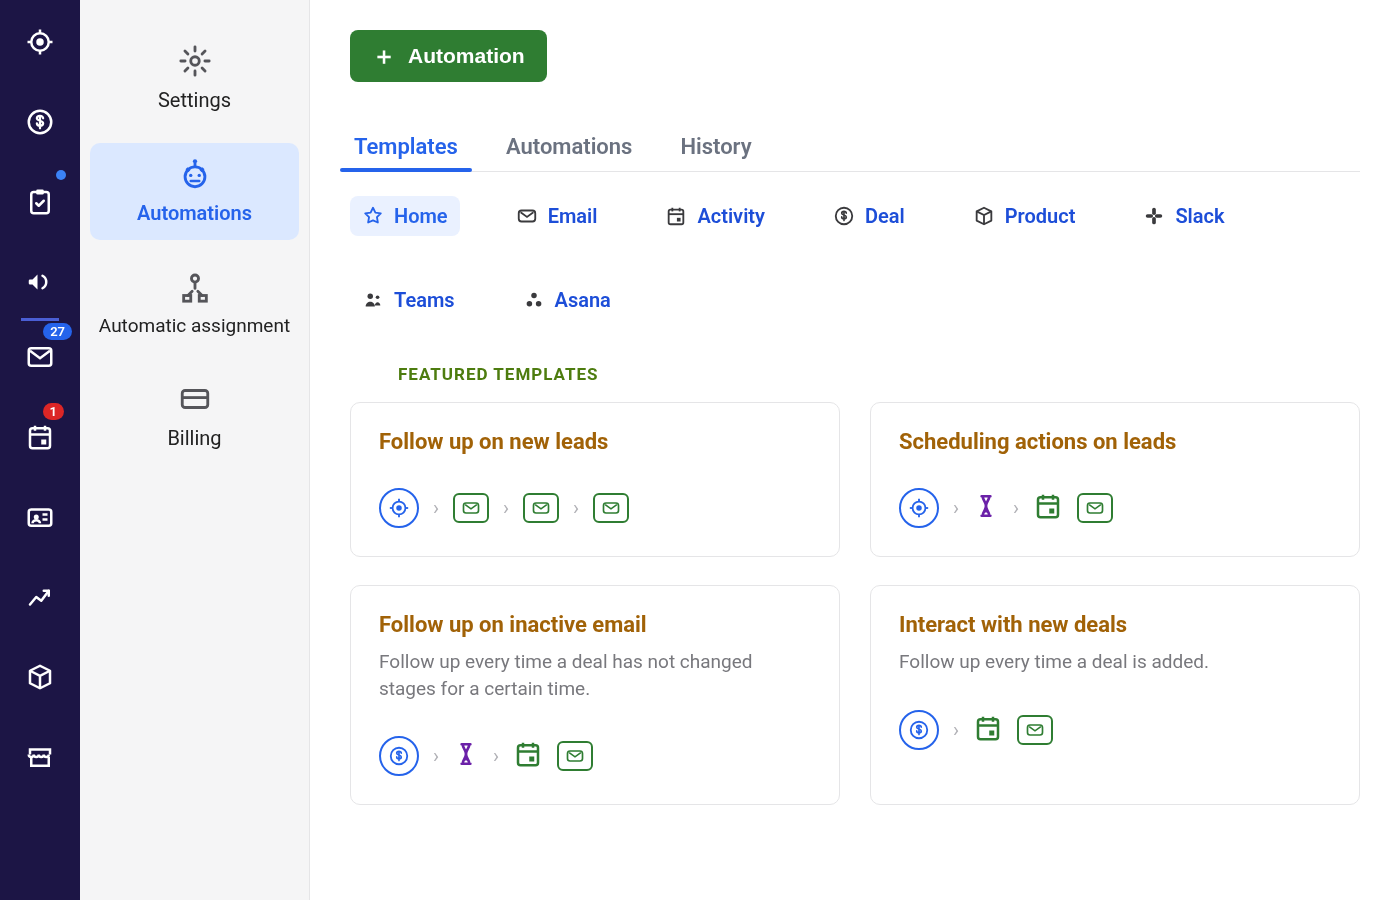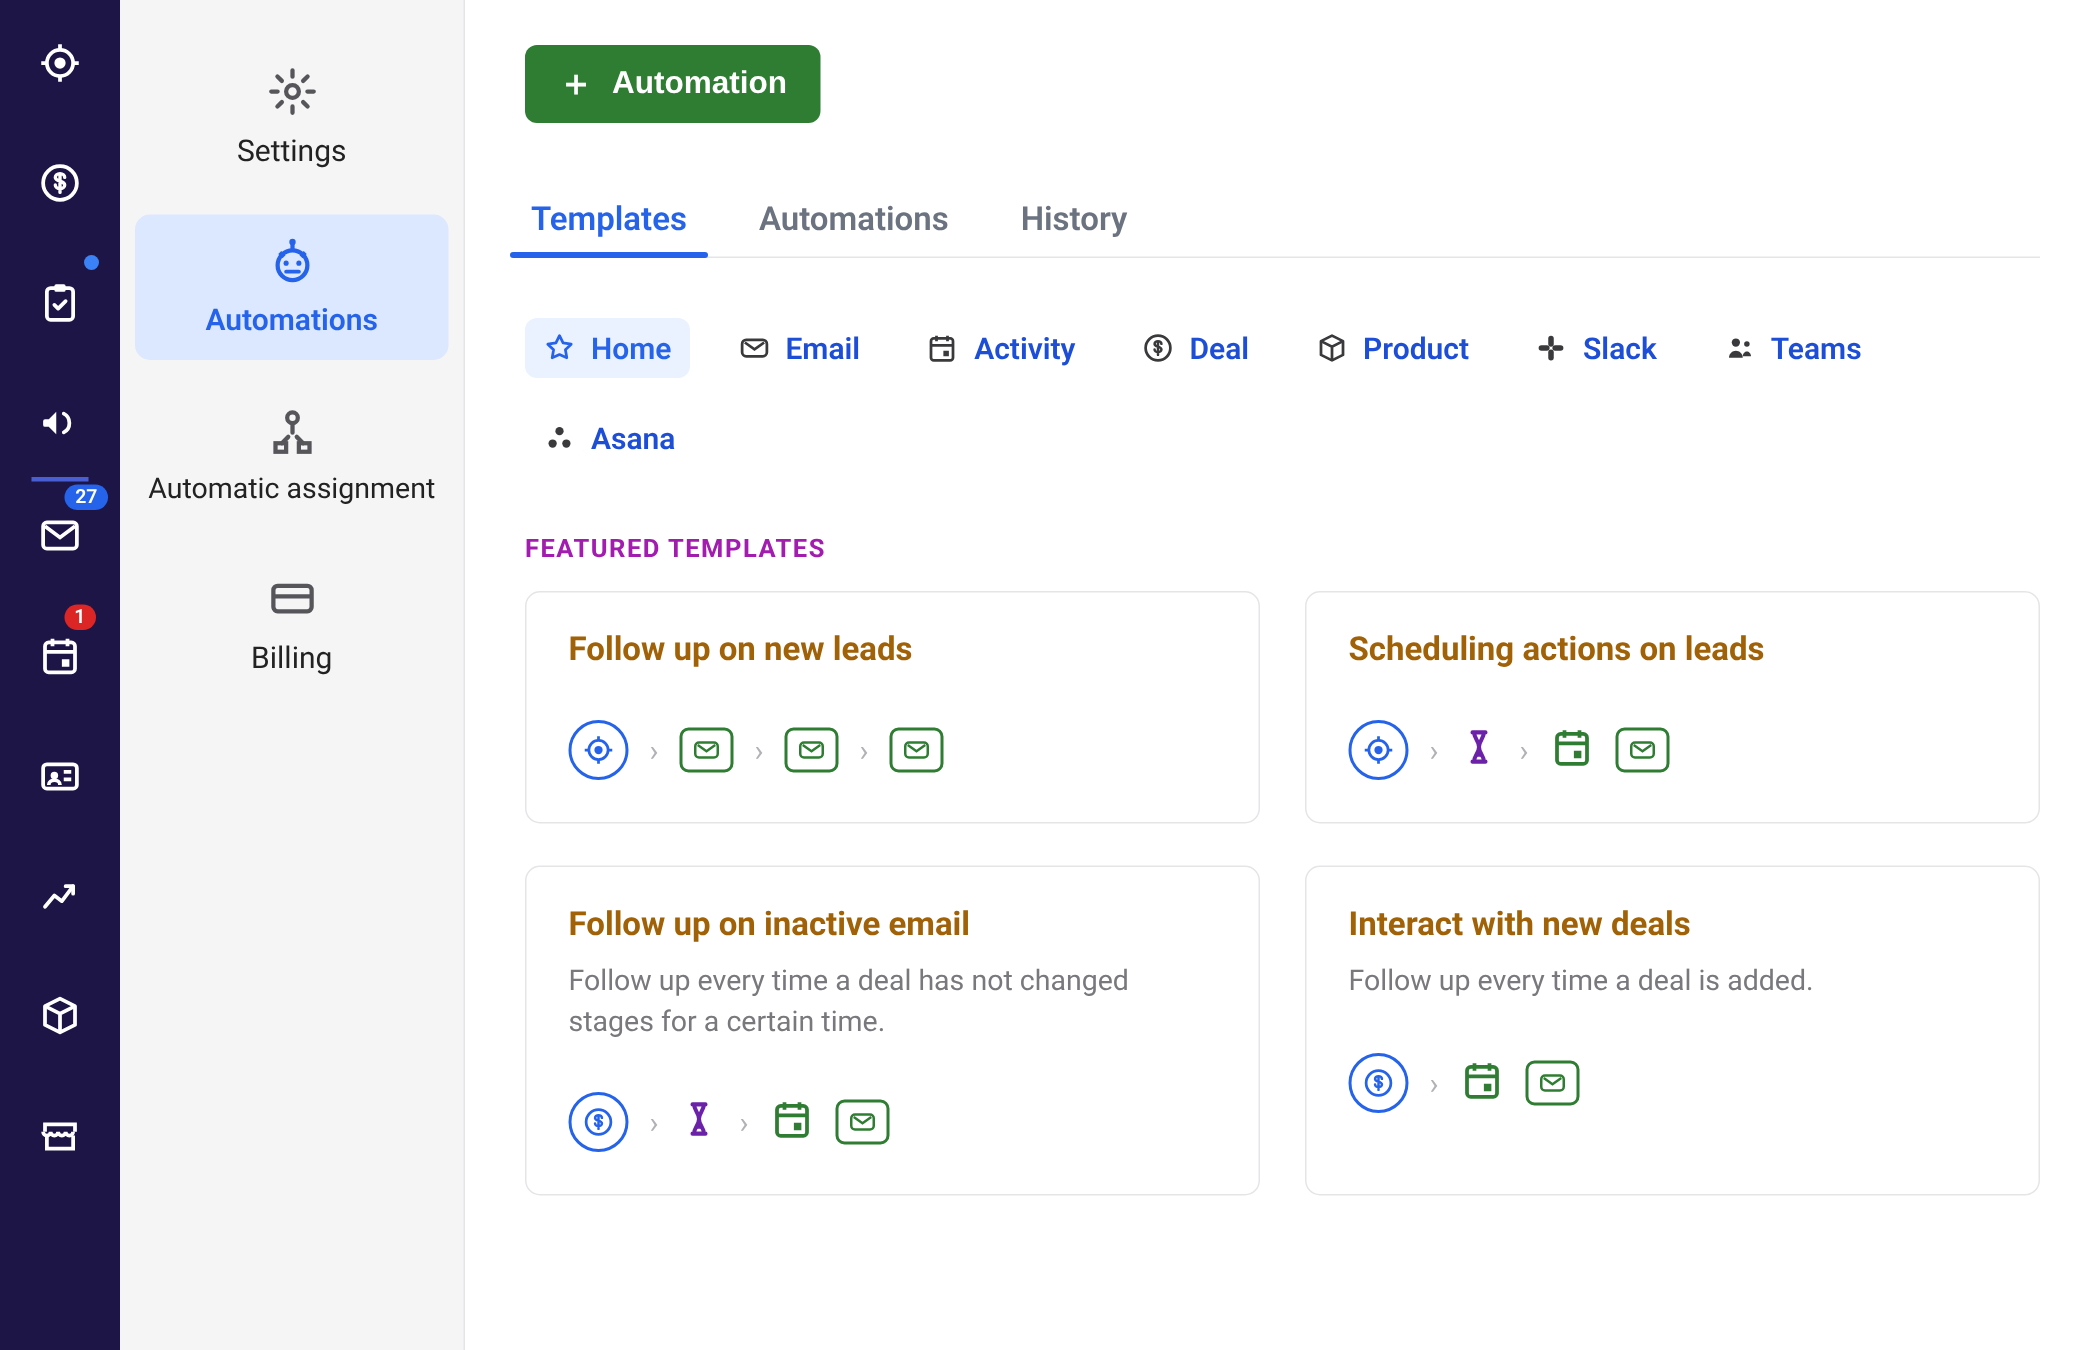--- a/index.html
+++ b/index.html
@@ -140,22 +140,22 @@
   content: "";
   position: absolute;
   left: -10px; right: -10px; bottom: -1px;
   height: 4px;
   background: #2563eb;
   border-radius: 2px;
 }
 
 .chips {
   display: flex;
-  gap: 20px;
-  margin-top: 40px;
+  gap: 44px;
+  margin-top: 24px;
   flex-wrap: wrap;
   align-items: flex-end;
 }
 .chip {
   display: inline-flex;
   align-items: center;
   gap: 10px;
   font-size: 20px;
   font-weight: 600;
   color: #1d4ed8;
@@ -167,21 +167,22 @@
 .chip.active {
   background: #eaf1ff;
   color: #2563eb;
 }
 
 .section-label {
   margin-top: 44px;
   font-size: 17px;
   font-weight: 700;
   letter-spacing: 1px;
-  color: #a21caf;
+  color: #4d7c0f;
+  margin-left: 48px;
 }
 
 .cards {
   margin-top: 18px;
   display: grid;
   grid-template-columns: 1fr 1fr;
   gap: 28px 30px;
 }
 .card {
   border: 1px solid #e5e5e7;

